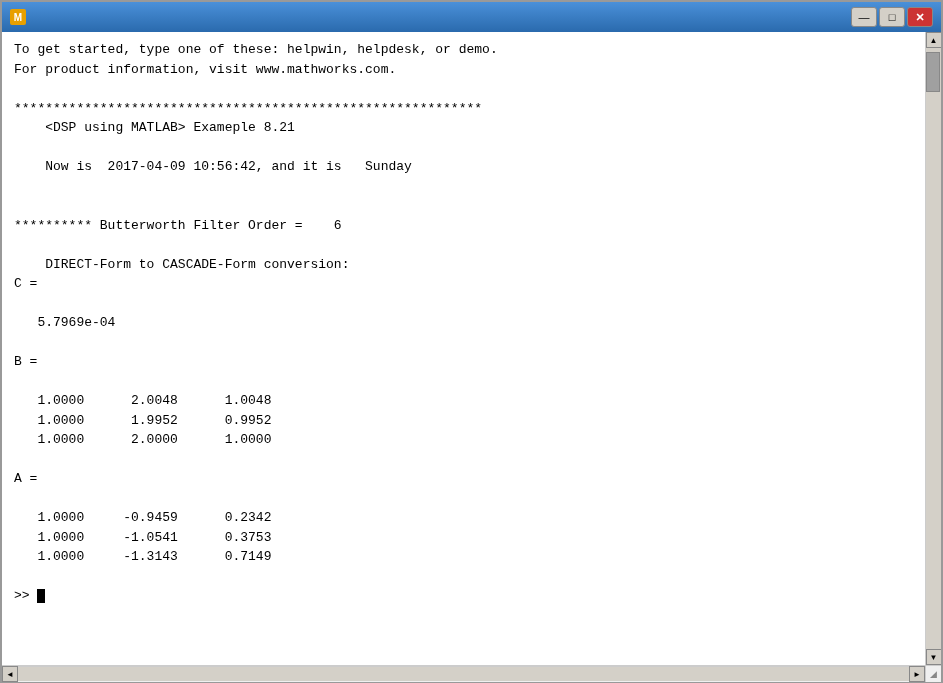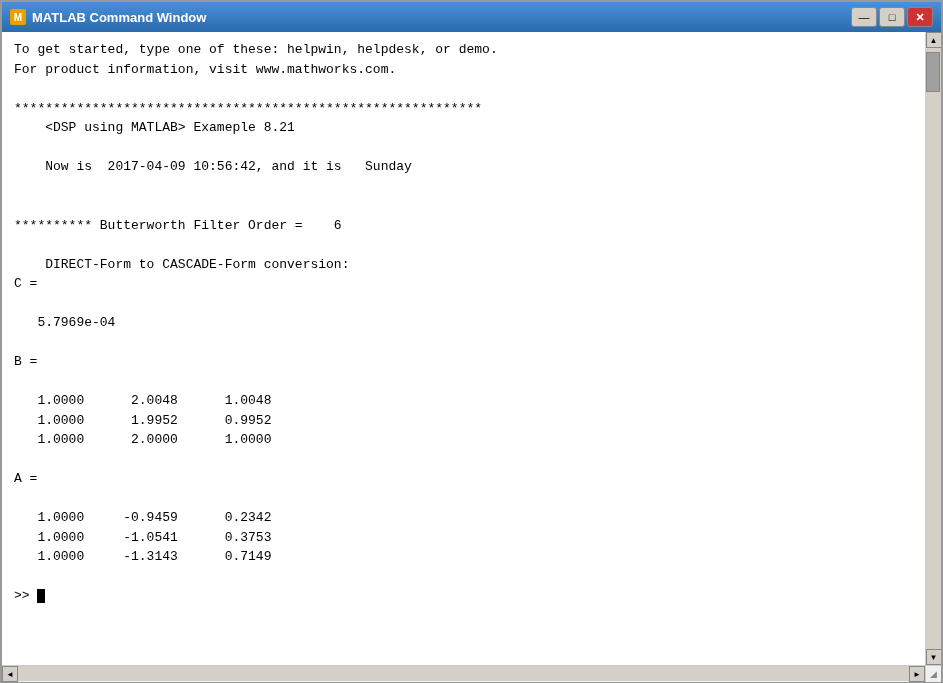--- a/index.html
+++ b/index.html
@@ -214,21 +214,20 @@
 </head>
 <body>
 
 <div class="window">
 
   <div class="title-bar">
     <div class="title-bar-left">
       <div class="title-icon">
         <span>M</span>
       </div>
-      <span class="title-text">MATLAB Command Window</span>
     </div>
     <div class="title-buttons">
       <div class="title-btn title-btn-min">—</div>
       <div class="title-btn title-btn-max">□</div>
       <div class="title-btn title-btn-close">✕</div>
     </div>
   </div>
 
   <div class="content-area">
     <div class="main-content">

